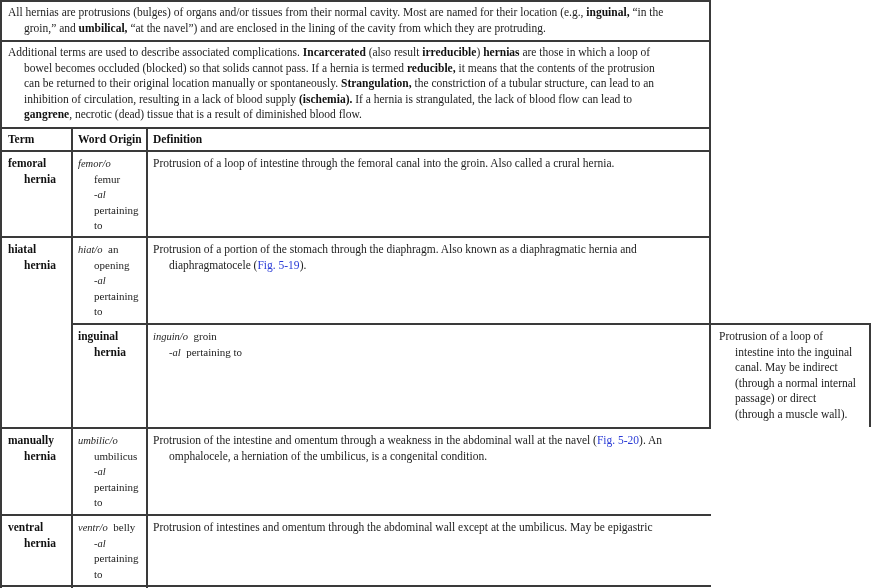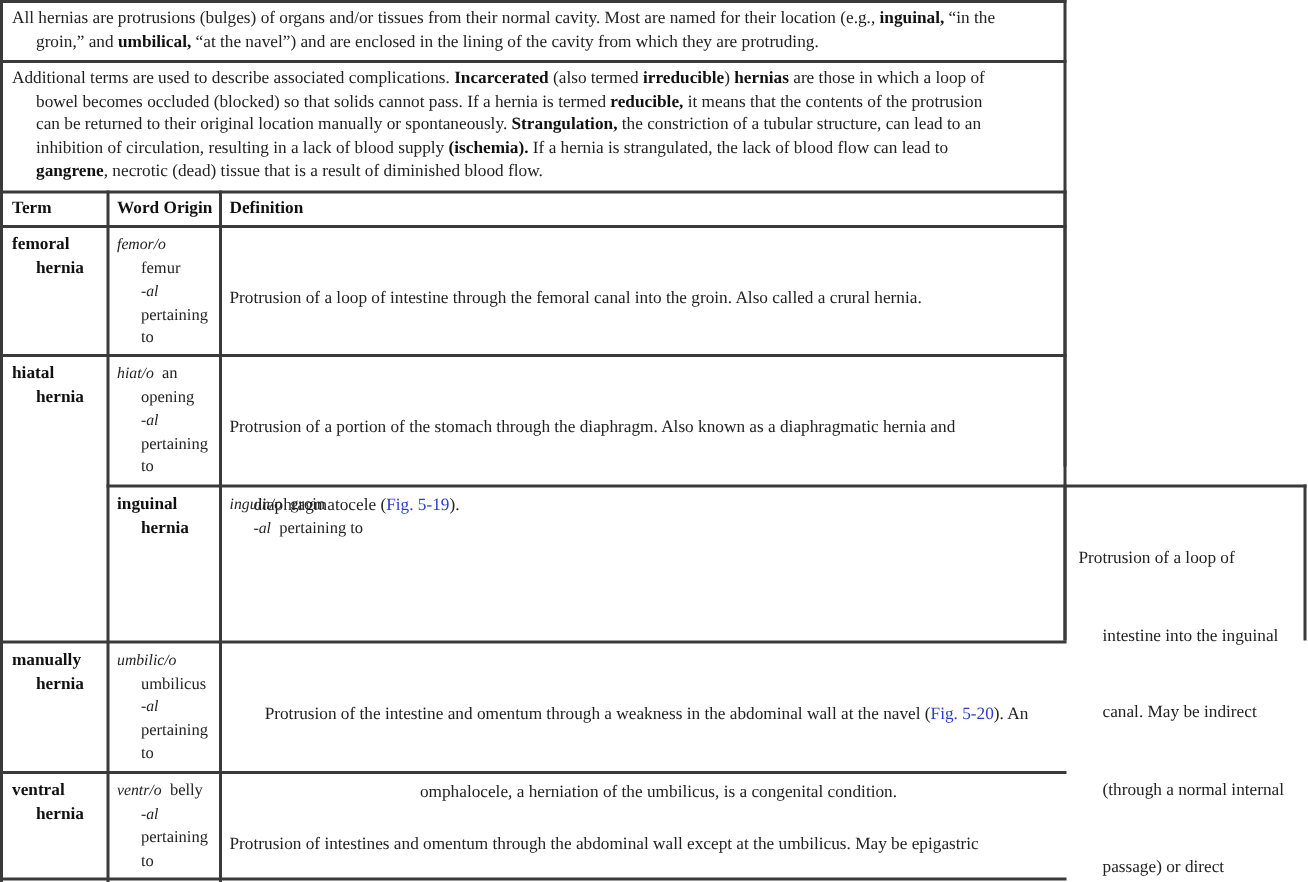--- a/index.html
+++ b/index.html
@@ -12,21 +12,21 @@
   .para .line { display:block; }
   .para .cont { padding-left:16px; }
   b { font-weight:bold; color:#111; }
   .hdr { font-weight:bold; color:#111; }
   .term { font-weight:bold; color:#111; }
   .term .l2 { display:block; padding-left:16px;text-align:center; }
   .orig { font-size:11px; }
   .orig .line { display:block; }
   .orig .ind { padding-left:16px; }
   .orig i { font-style:italic; font-size:10.5px; }
-  .def .line { display:block;margin-top:36px; }
+  .def .line { display:block; }
   .def .ind { padding-left:16px;font-family:Liberation Serif, serif; }
   .link { color:#2a3bd6; }
 </style>
 </head>
 <body>
 
 <div class="hl" style="left:0;top:0;width:711px;"></div>
 <div class="vl" style="left:0;top:0;height:588px;"></div>
 <div class="vl" style="left:709px;top:0;height:311px;"></div>
 <div class="hl" style="left:0;top:40px;width:711px;"></div>
@@ -48,21 +48,21 @@
 <div class="para" style="left:0;top:5px;width:711px;">
   <span class="line">
     <span>All hernias are protrusions (bulges) of organs and/or tissues from their normal cavity. Most are named for their location (e.g., </span><b>inguinal,</b><span> “in the</span>
   </span>
   <span class="line cont">
     <span>groin,” and </span><b>umbilical,</b><span> “at the navel”) and are enclosed in the lining of the cavity from which they are protruding.</span>
   </span>
 </div>
 
 <div class="para" style="left:0;top:45px;width:711px;">
-  <span class="line"><span>Additional terms are used to describe associated complications. </span><b>Incarcerated</b><span> (also termed </span><b>irreducible</b><span>) </span><b>hernias</b><span> are those in which a loop of</span></span>
+  <span class="line"><span>Additional terms are used to describe associated complications. </span><b>Incarcerated</b><span> (also result </span><b>irreducible</b><span>) </span><b>hernias</b><span> are those in which a loop of</span></span>
   <span class="line cont"><span>bowel becomes occluded (blocked) so that solids cannot pass. If a hernia is termed </span><b>reducible,</b><span> it means that the contents of the protrusion</span></span>
   <span class="line cont"><span>can be returned to their original location manually or spontaneously. </span><b>Strangulation,</b><span> the constriction of a tubular structure, can lead to an</span></span>
   <span class="line cont"><span>inhibition of circulation, resulting in a lack of blood supply </span><b>(ischemia).</b><span> If a hernia is strangulated, the lack of blood flow can lead to</span></span>
   <span class="line cont"><b>gangrene</b><span>, necrotic (dead) tissue that is a result of diminished blood flow.</span></span>
 </div>
 
 <div class="abs hdr" style="left:8px;top:132px;">Term</div>
 <div class="abs hdr" style="left:78px;top:132px;">Word Origin</div>
 <div class="abs hdr" style="left:153px;top:132px;">Definition</div>
 
@@ -114,21 +114,21 @@
 <div class="abs term" style="left:8px;top:433px;">
   <span>manually</span><span class="l2">hernia</span>
 </div>
 <div class="abs orig" style="left:78px;top:433px;width:68px;">
   <span class="line"><i>umbilic/o</i></span>
   <span class="line ind">umbilicus</span>
   <span class="line ind"><i>-al</i></span>
   <span class="line ind">pertaining</span>
   <span class="line ind">to</span>
 </div>
-<div class="abs def" style="left:153px;top:433px;width:556px;text-align:center;">
+<div class="abs def" style="left:153px;top:433px;width:556px;">
   <span class="line"><span>Protrusion of the intestine and omentum through a weakness in the abdominal wall at the navel (</span><span class="link">Fig. 5-20</span><span>). An</span></span>
   <span class="line ind">omphalocele, a herniation of the umbilicus, is a congenital condition.</span>
 </div>
 
 <div class="abs term" style="left:8px;top:520px;">
   <span>ventral</span><span class="l2">hernia</span>
 </div>
 <div class="abs orig" style="left:78px;top:520px;width:68px;">
   <span class="line"><i>ventr/o</i>&nbsp; <span>belly</span></span>
   <span class="line ind"><i>-al</i></span>

